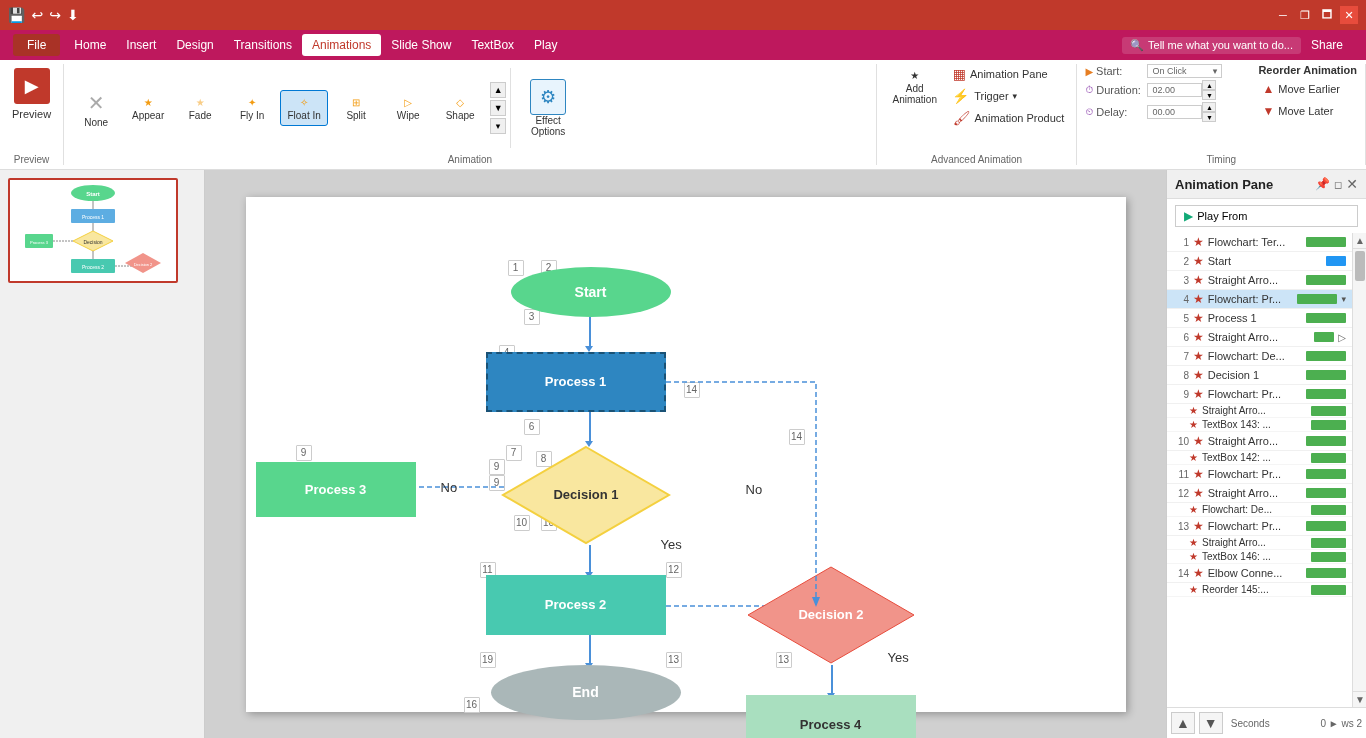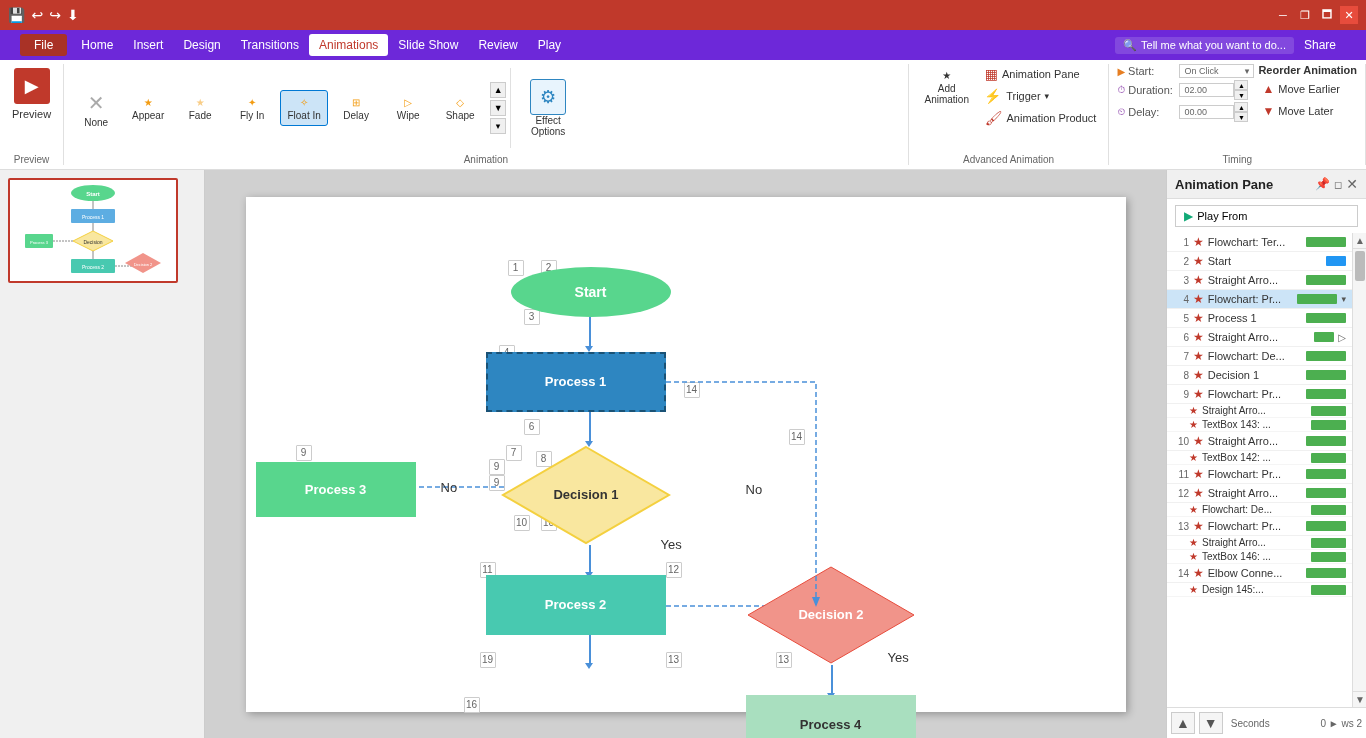--- a/index.html
+++ b/index.html
@@ -7,21 +7,21 @@
 
     
     #title-bar { background: #c0392b; height: 30px; display: flex; align-items: center; justify-content: space-between; padding: 0 8px; color: white; }
     #title-bar .title-text { position: absolute; left: 50%; transform: translateX(-50%); font-size: 12px; color: white; }
     #title-bar .window-controls { display: flex; gap: 4px; margin-left: auto; }
     #title-bar .win-btn { width: 18px; height: 18px; display: flex; align-items: center; justify-content: center; cursor: pointer; font-size: 11px; color: white; }
     #title-bar .quick-access { display: flex; align-items: center; gap: 6px; }
     #title-bar .qa-btn { color: white; cursor: pointer; font-size: 14px; }
 
     
-    #menu-bar { background: #6d28d9; height: 30px; display: flex; align-items: center; padding: 0 20px; }
+    #menu-bar { background: #be185d; height: 30px; display: flex; align-items: center; padding: 0 13px; }
     #menu-bar .menu-item { color: white; padding: 4px 10px; font-size: 12px; cursor: pointer; border-radius: 3px; }
     #menu-bar .menu-item.active { background: white; color: #c0392b; }
     #menu-bar .file-btn { background: #a93226; color: white; padding: 4px 14px; margin-right: 4px; cursor: pointer; }
     #menu-bar .search-box { margin-left: auto; display: flex; align-items: center; background: rgba(255,255,255,0.15); border-radius: 3px; padding: 2px 8px; color: white; font-size: 11px; gap: 4px; cursor: pointer; }
     #menu-bar .share-btn { color: white; padding: 4px 10px; cursor: pointer; font-size: 12px; }
 
     
     #ribbon { background: #fff; border-bottom: 1px solid #ddd; height: 110px; display: flex; padding: 4px 0; }
     #ribbon .ribbon-group { display: flex; flex-direction: column; padding: 0 8px; border-right: 1px solid #e0e0e0; }
     #ribbon .group-label { font-size: 10px; color: #666; text-align: center; margin-top: auto; padding-top: 2px; }
@@ -58,21 +58,21 @@
     
     .timing-group { min-width: 200px; }
     .timing-content { display: flex; gap: 12px; }
     .timing-left { display: flex; flex-direction: column; gap: 2px; }
     .timing-row { display: flex; align-items: center; gap: 4px; font-size: 11px; }
     .timing-label { color: #555; min-width: 58px; display: flex; align-items: center; gap: 3px; }
     .timing-input { width: 55px; border: 1px solid #ccc; padding: 1px 4px; font-size: 11px; display: flex; align-items: center; justify-content: space-between; background: white; cursor: pointer; }
     .timing-input span { font-size: 9px; color: #666; }
     .timing-spinner { display: flex; flex-direction: column; }
     .timing-spin-btn { width: 14px; height: 10px; background: #f0f0f0; border: 1px solid #ccc; cursor: pointer; display: flex; align-items: center; justify-content: center; font-size: 7px; }
-    .timing-right { display: flex; flex-direction: column; gap: 4px; }
+    .timing-right { display: flex; flex-direction: column; gap: 4px; margin-left: 32px; }
     .reorder-label { font-size: 11px; color: #333; font-weight: bold; }
     .reorder-btn { display: flex; align-items: center; gap: 4px; cursor: pointer; padding: 2px 4px; font-size: 11px; color: #333; border-radius: 2px; }
     .reorder-icon { color: #c0392b; font-size: 12px; }
 
     
     #main-area { display: flex; height: calc(738px - 170px); }
     #slide-panel { width: 205px; background: #f0f0f0; border-right: 1px solid #ccc; overflow-y: auto; padding: 8px; }
     .slide-thumb { position: relative; cursor: pointer; }
     .slide-img { width: 170px; height: 105px; background: white; border: 2px solid #c0392b; border-radius: 2px; overflow: hidden; display: flex; align-items: center; justify-content: center; }
 
@@ -157,21 +157,21 @@
 </div>
 
 <div id="menu-bar">
   <div class="menu-item file-btn">File</div>
   <div class="menu-item">Home</div>
   <div class="menu-item">Insert</div>
   <div class="menu-item">Design</div>
   <div class="menu-item">Transitions</div>
   <div class="menu-item active">Animations</div>
   <div class="menu-item">Slide Show</div>
-  <div class="menu-item">Review</div>
+  <div class="menu-item">TextBox</div>
   <div class="menu-item">Play</div>
   <div class="search-box">
     <span>🔍</span>
     <span>Tell me what you want to do...</span>
   </div>
   <div class="share-btn">Share</div>
 </div>
 
 <div id="ribbon">
 
@@ -202,21 +202,21 @@
       <div class="anim-item">
         <span class="anim-icon star-gold">✦</span>
         <span>Fly In</span>
       </div>
       <div class="anim-item selected">
         <span class="anim-icon star-gold">✧</span>
         <span>Float In</span>
       </div>
       <div class="anim-item">
         <span class="anim-icon star-gold">⊞</span>
-        <span>Delay</span>
+        <span>Split</span>
       </div>
       <div class="anim-item">
         <span class="anim-icon star-gold">▷</span>
         <span>Wipe</span>
       </div>
       <div class="anim-item">
         <span class="anim-icon star-gold">◇</span>
         <span>Shape</span>
       </div>
       <div class="anim-scroll">
@@ -451,20 +451,23 @@
       </div>
 
       <svg style="position:absolute;left:420px;top:162px;width:170px;height:260px;">
         <polyline points="0,23 150,23 150,248" stroke="#4a90d9" stroke-width="1.5" stroke-dasharray="5,3" fill="none"></polyline>
         <polygon points="150,248 154,238 146,238" fill="#4a90d9"></polygon>
       </svg>
 
       <div style="position:absolute;left:343px;top:438px;width:2px;height:30px;border-left:2px solid #4a90d9;"></div>
       <div style="position:absolute;left:339px;top:466px;width:0;height:0;border-left:4px solid transparent;border-right:4px solid transparent;border-top:6px solid #4a90d9;"></div>
 
+      <div class="fc-shape fc-ellipse fc-end" style="left:245px;top:468px;width:190px;height:55px;">
+        <span>End</span>
+      </div>
 
 
     </div>
   </div>
 
   <div id="anim-pane">
     <div id="anim-pane-header">
       <span id="anim-pane-title">Animation Pane</span>
       <div id="anim-pane-controls">
         <span id="anim-pane-pin">📌</span>
@@ -612,21 +615,21 @@
 
         <div class="anim-list-item">
           <span class="anim-list-num">14</span>
           <span class="anim-list-star">★</span>
           <span class="anim-list-name">Elbow Conne...</span>
           <div class="anim-list-bar long"></div>
         </div>
 
         <div class="anim-list-item-group">
           <span class="anim-list-star" style="font-size:10px;">★</span>
-          <span class="anim-list-name">Design 145:...</span>
+          <span class="anim-list-name">Reorder 145:...</span>
           <div class="anim-list-bar long"></div>
         </div>
 
       </div>
 
       <div style="width:14px;border-left:1px solid #ddd;background:#f5f5f5;display:flex;flex-direction:column;">
         <div style="cursor:pointer;text-align:center;font-size:10px;padding:2px;border-bottom:1px solid #ddd;color:#666;">▲</div>
         <div style="flex:1;background:#f5f5f5;position:relative;">
           <div style="width:10px;height:30px;background:#bbb;border-radius:2px;margin:2px auto;cursor:pointer;"></div>
         </div>

